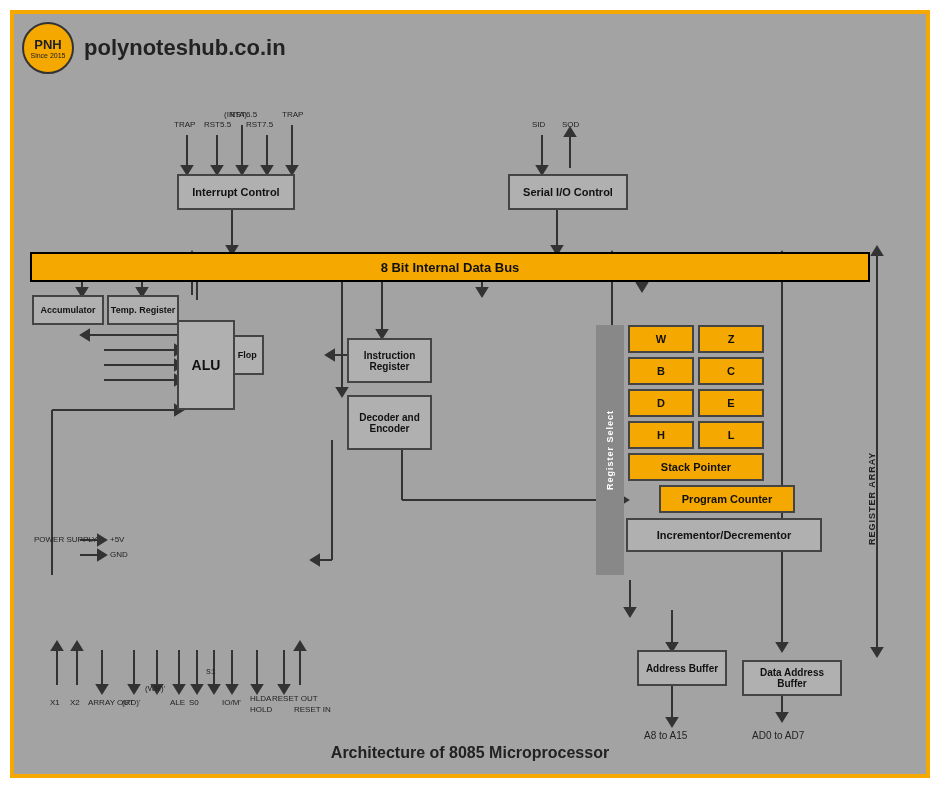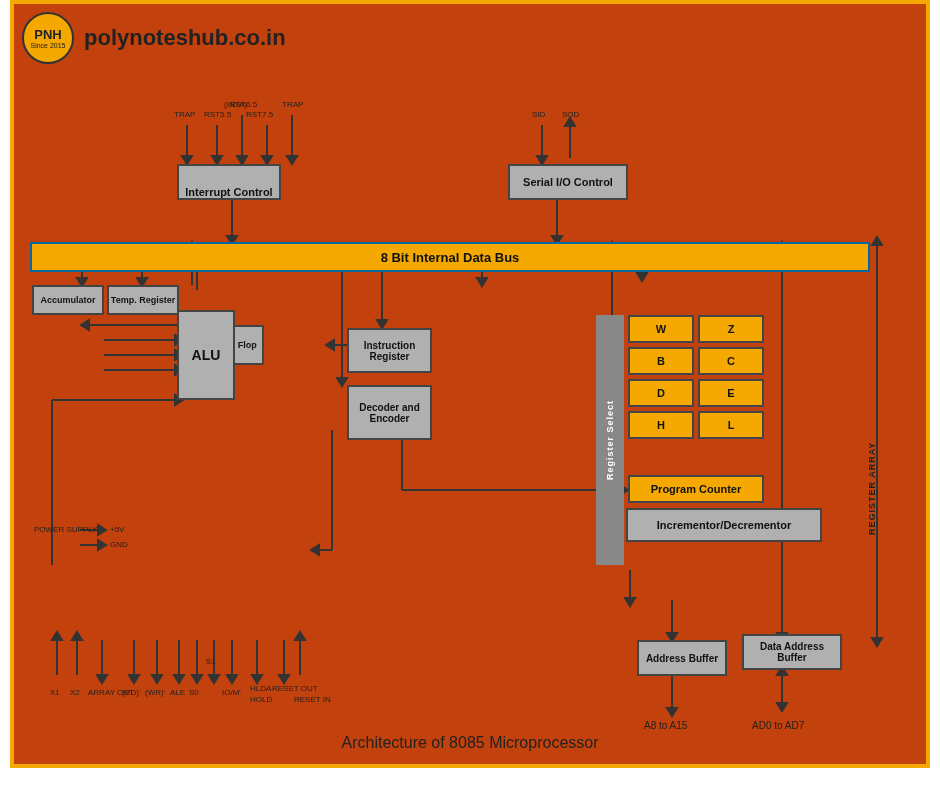--- a/index.html
+++ b/index.html
@@ -6,23 +6,23 @@
     body {
       width: 940px;
       height: 788px;
       background: #fff;
       font-family: Arial, sans-serif;
       overflow: hidden;
     }
     .outer-border {
       width: 920px;
       height: 768px;
-      margin: 0 auto;
+      margin: 10px auto;
       border: 4px solid #f5a800;
-      background: #c2410c;
+      background: #a3a3a3;
       position: relative;
       padding: 8px;
     }
     
     .header {
       display: flex;
       align-items: center;
       margin-bottom: 6px;
     }
     .logo-circle {
@@ -72,21 +72,21 @@
       color: #111;
     }
     .box-yellow {
       background: #f5a800;
       border: 2px solid #444;
     }
     
     .data-bus {
       position: absolute;
       background: #f5a800;
-      border: 2px solid #0369a1;
+      border: 2px solid #000000;
       display: flex;
       align-items: center;
       justify-content: center;
       font-weight: bold;
       font-size: 13px;
       color: #111;
     }
     
     .pin-label {
       position: absolute;
@@ -116,21 +116,21 @@
       font-weight: bold;
       color: #fff;
       letter-spacing: 1px;
       background: #888;
       padding: 4px 2px;
     }
     
     .bottom-title {
       text-align: center;
       font-size: 16px;
-      font-weight: normal;
+      font-weight: bold;
       color: #222;
       margin-top: 4px;
     }
     
     .svg-overlay {
       position: absolute;
       top: 0; left: 0;
       width: 900px;
       height: 660px;
       pointer-events: none;
@@ -316,21 +316,21 @@
     <span class="pin-label" style="left:152px;top:40px;">TRAP</span>
     <span class="pin-label" style="left:202px;top:30px;">(INTA)</span>
     <span class="pin-label" style="left:182px;top:40px;">RST5.5</span>
     <span class="pin-label" style="left:208px;top:30px;">RST6.5</span>
     <span class="pin-label" style="left:224px;top:40px;">RST7.5</span>
     <span class="pin-label" style="left:260px;top:30px;">TRAP</span>
 
     <span class="pin-label" style="left:510px;top:40px;">SID</span>
     <span class="pin-label" style="left:540px;top:40px;">SOD</span>
 
-    <div class="box" style="left:155px;top:94px;width:104px;height:36px;font-size:11px;align-items:flex-end;">
+    <div class="box" style="left:155px;top:94px;width:118px;height:36px;font-size:11px;">
       <span>Interrupt Control</span>
     </div>
 
     <div class="box" style="left:486px;top:94px;width:120px;height:36px;font-size:11px;">
       <span>Serial I/O Control</span>
     </div>
 
     <div class="data-bus" style="left:8px;top:172px;width:840px;height:30px;">
       <span>8 Bit Internal Data Bus</span>
     </div>
@@ -385,49 +385,52 @@
       <span>E</span>
     </div>
 
     <div class="box box-yellow" style="left:606px;top:341px;width:66px;height:28px;font-size:11px;">
       <span>H</span>
     </div>
     <div class="box box-yellow" style="left:676px;top:341px;width:66px;height:28px;font-size:11px;">
       <span>L</span>
     </div>
 
-
-    <div class="box box-yellow" style="left:606px;top:405px;width:136px;height:28px;font-size:11px;">
+    <div class="box box-yellow" style="left:606px;top:373px;width:136px;height:28px;font-size:11px;">
+      <span>Stack Pointer</span>
+    </div>
+
+    <div class="box box-yellow" style="left:637px;top:405px;width:136px;height:28px;font-size:11px;">
       <span>Program Counter</span>
     </div>
 
     <div class="box" style="left:604px;top:438px;width:196px;height:34px;font-size:11px;">
       <span>Incrementor/Decrementor</span>
     </div>
 
     <span class="reg-array-label" style="left:845px;top:245px;height:220px;">REGISTER ARRAY</span>
 
     <div class="box" style="left:615px;top:570px;width:90px;height:36px;font-size:10px;">
       <span>Address Buffer</span>
     </div>
 
-    <div class="box" style="left:720px;top:564px;width:100px;height:36px;font-size:10px;">
+    <div class="box" style="left:720px;top:580px;width:100px;height:36px;font-size:10px;">
       <span>Data Address Buffer</span>
     </div>
 
 
     <span class="pin-label" style="left:12px;top:455px;font-size:8px;text-align:left;">POWER SUPPLY</span>
     <span class="pin-label" style="left:88px;top:455px;">+5V</span>
     <span class="pin-label" style="left:88px;top:470px;">GND</span>
 
     <span class="pin-label" style="left:28px;top:618px;">X1</span>
     <span class="pin-label" style="left:48px;top:618px;">X2</span>
     <span class="pin-label" style="left:66px;top:618px;">ARRAY OUT</span>
     <span class="pin-label" style="left:100px;top:618px;">(RD)'</span>
-    <span class="pin-label" style="left:123px;top:618px;">(WR)'</span>
+    <span class="pin-label" style="left:123px;top:604px;">(WR)'</span>
     <span class="pin-label" style="left:148px;top:618px;">ALE</span>
     <span class="pin-label" style="left:167px;top:618px;">S0</span>
     <span class="pin-label" style="left:184px;top:587px;font-family:Liberation Mono, monospace;">S1</span>
     <span class="pin-label" style="left:200px;top:618px;">IO/M'</span>
     <span class="pin-label" style="left:228px;top:614px;">HLDA</span>
     <span class="pin-label" style="left:228px;top:625px;">HOLD</span>
     <span class="pin-label" style="left:250px;top:614px;">RESET OUT</span>
     <span class="pin-label" style="left:252px;top:625px;padding-left:20px;">RESET IN</span>
 
     <span class="pin-label" style="left:622px;top:650px;font-size:10px;">A8 to A15</span>

